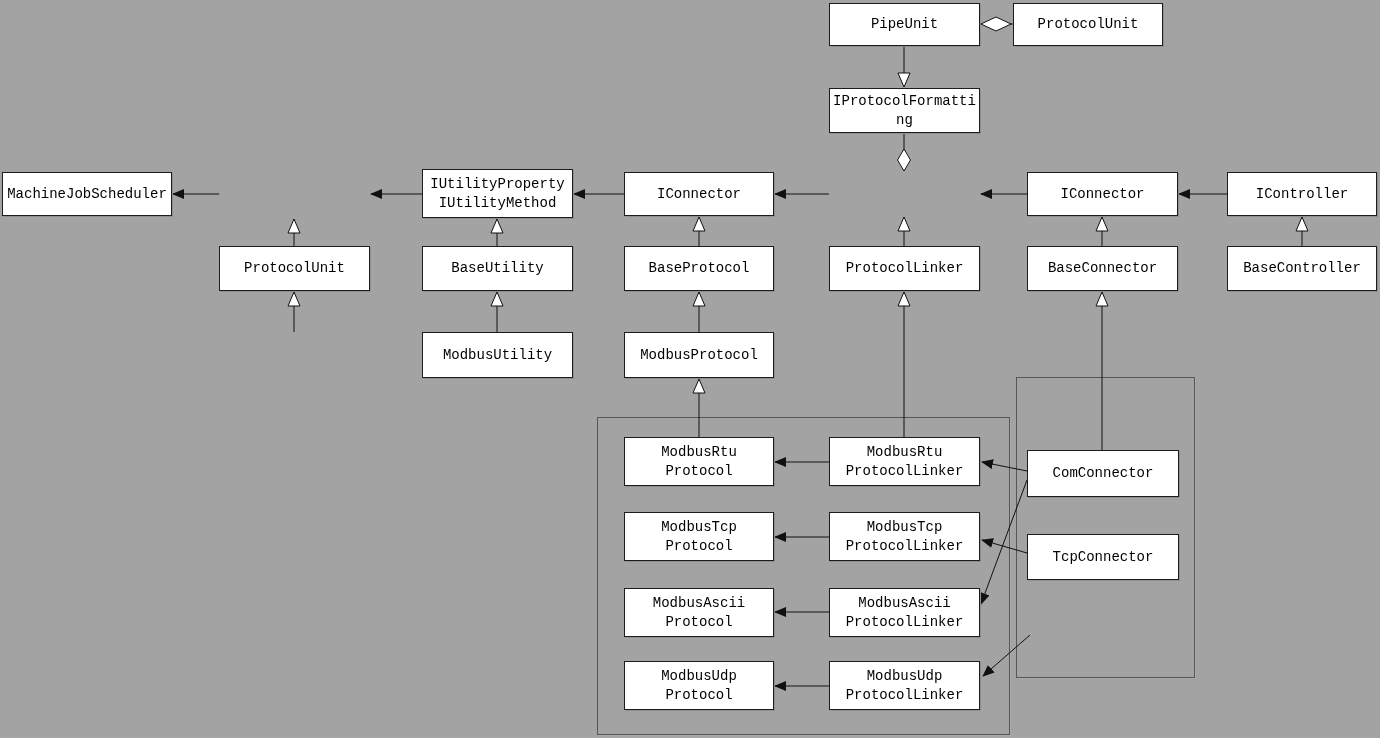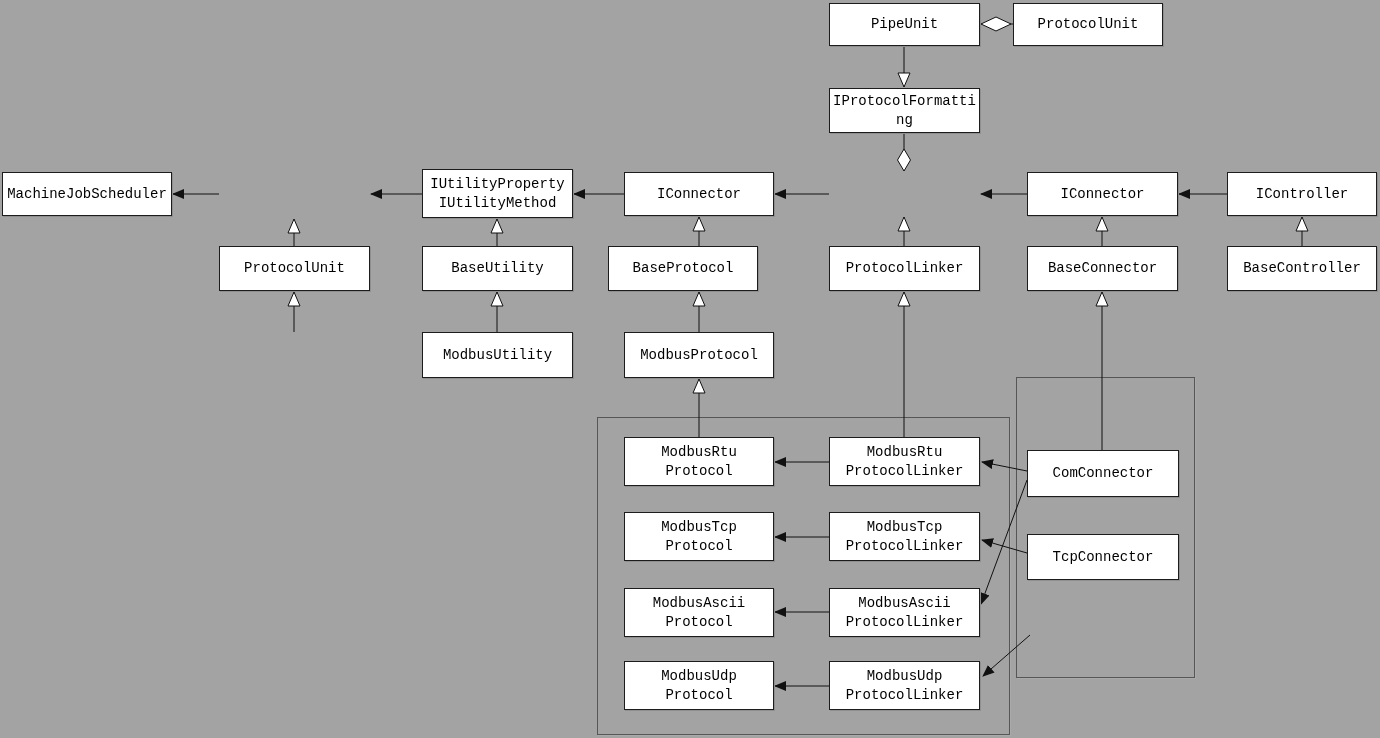--- a/index.html
+++ b/index.html
@@ -108,21 +108,21 @@
   <div class="node" style="left:1227px;top:172px;width:150px;height:44px">
     <span class="lbl">IController</span>
     </div>
 
   <div class="node" style="left:219px;top:246px;width:151px;height:45px">
     <span class="lbl">ProtocolUnit</span>
     </div>
   <div class="node" style="left:422px;top:246px;width:151px;height:45px">
     <span class="lbl">BaseUtility</span>
     </div>
-  <div class="node" style="left:608px;top:246px;width:150px;height:45px">
+  <div class="node" style="left:624px;top:246px;width:150px;height:45px">
     <span class="lbl">BaseProtocol</span>
     </div>
   <div class="node" style="left:829px;top:246px;width:151px;height:45px">
     <span class="lbl">ProtocolLinker</span>
     </div>
   <div class="node" style="left:1027px;top:246px;width:151px;height:45px">
     <span class="lbl">BaseConnector</span>
     </div>
   <div class="node" style="left:1227px;top:246px;width:150px;height:45px">
     <span class="lbl">BaseController</span>

